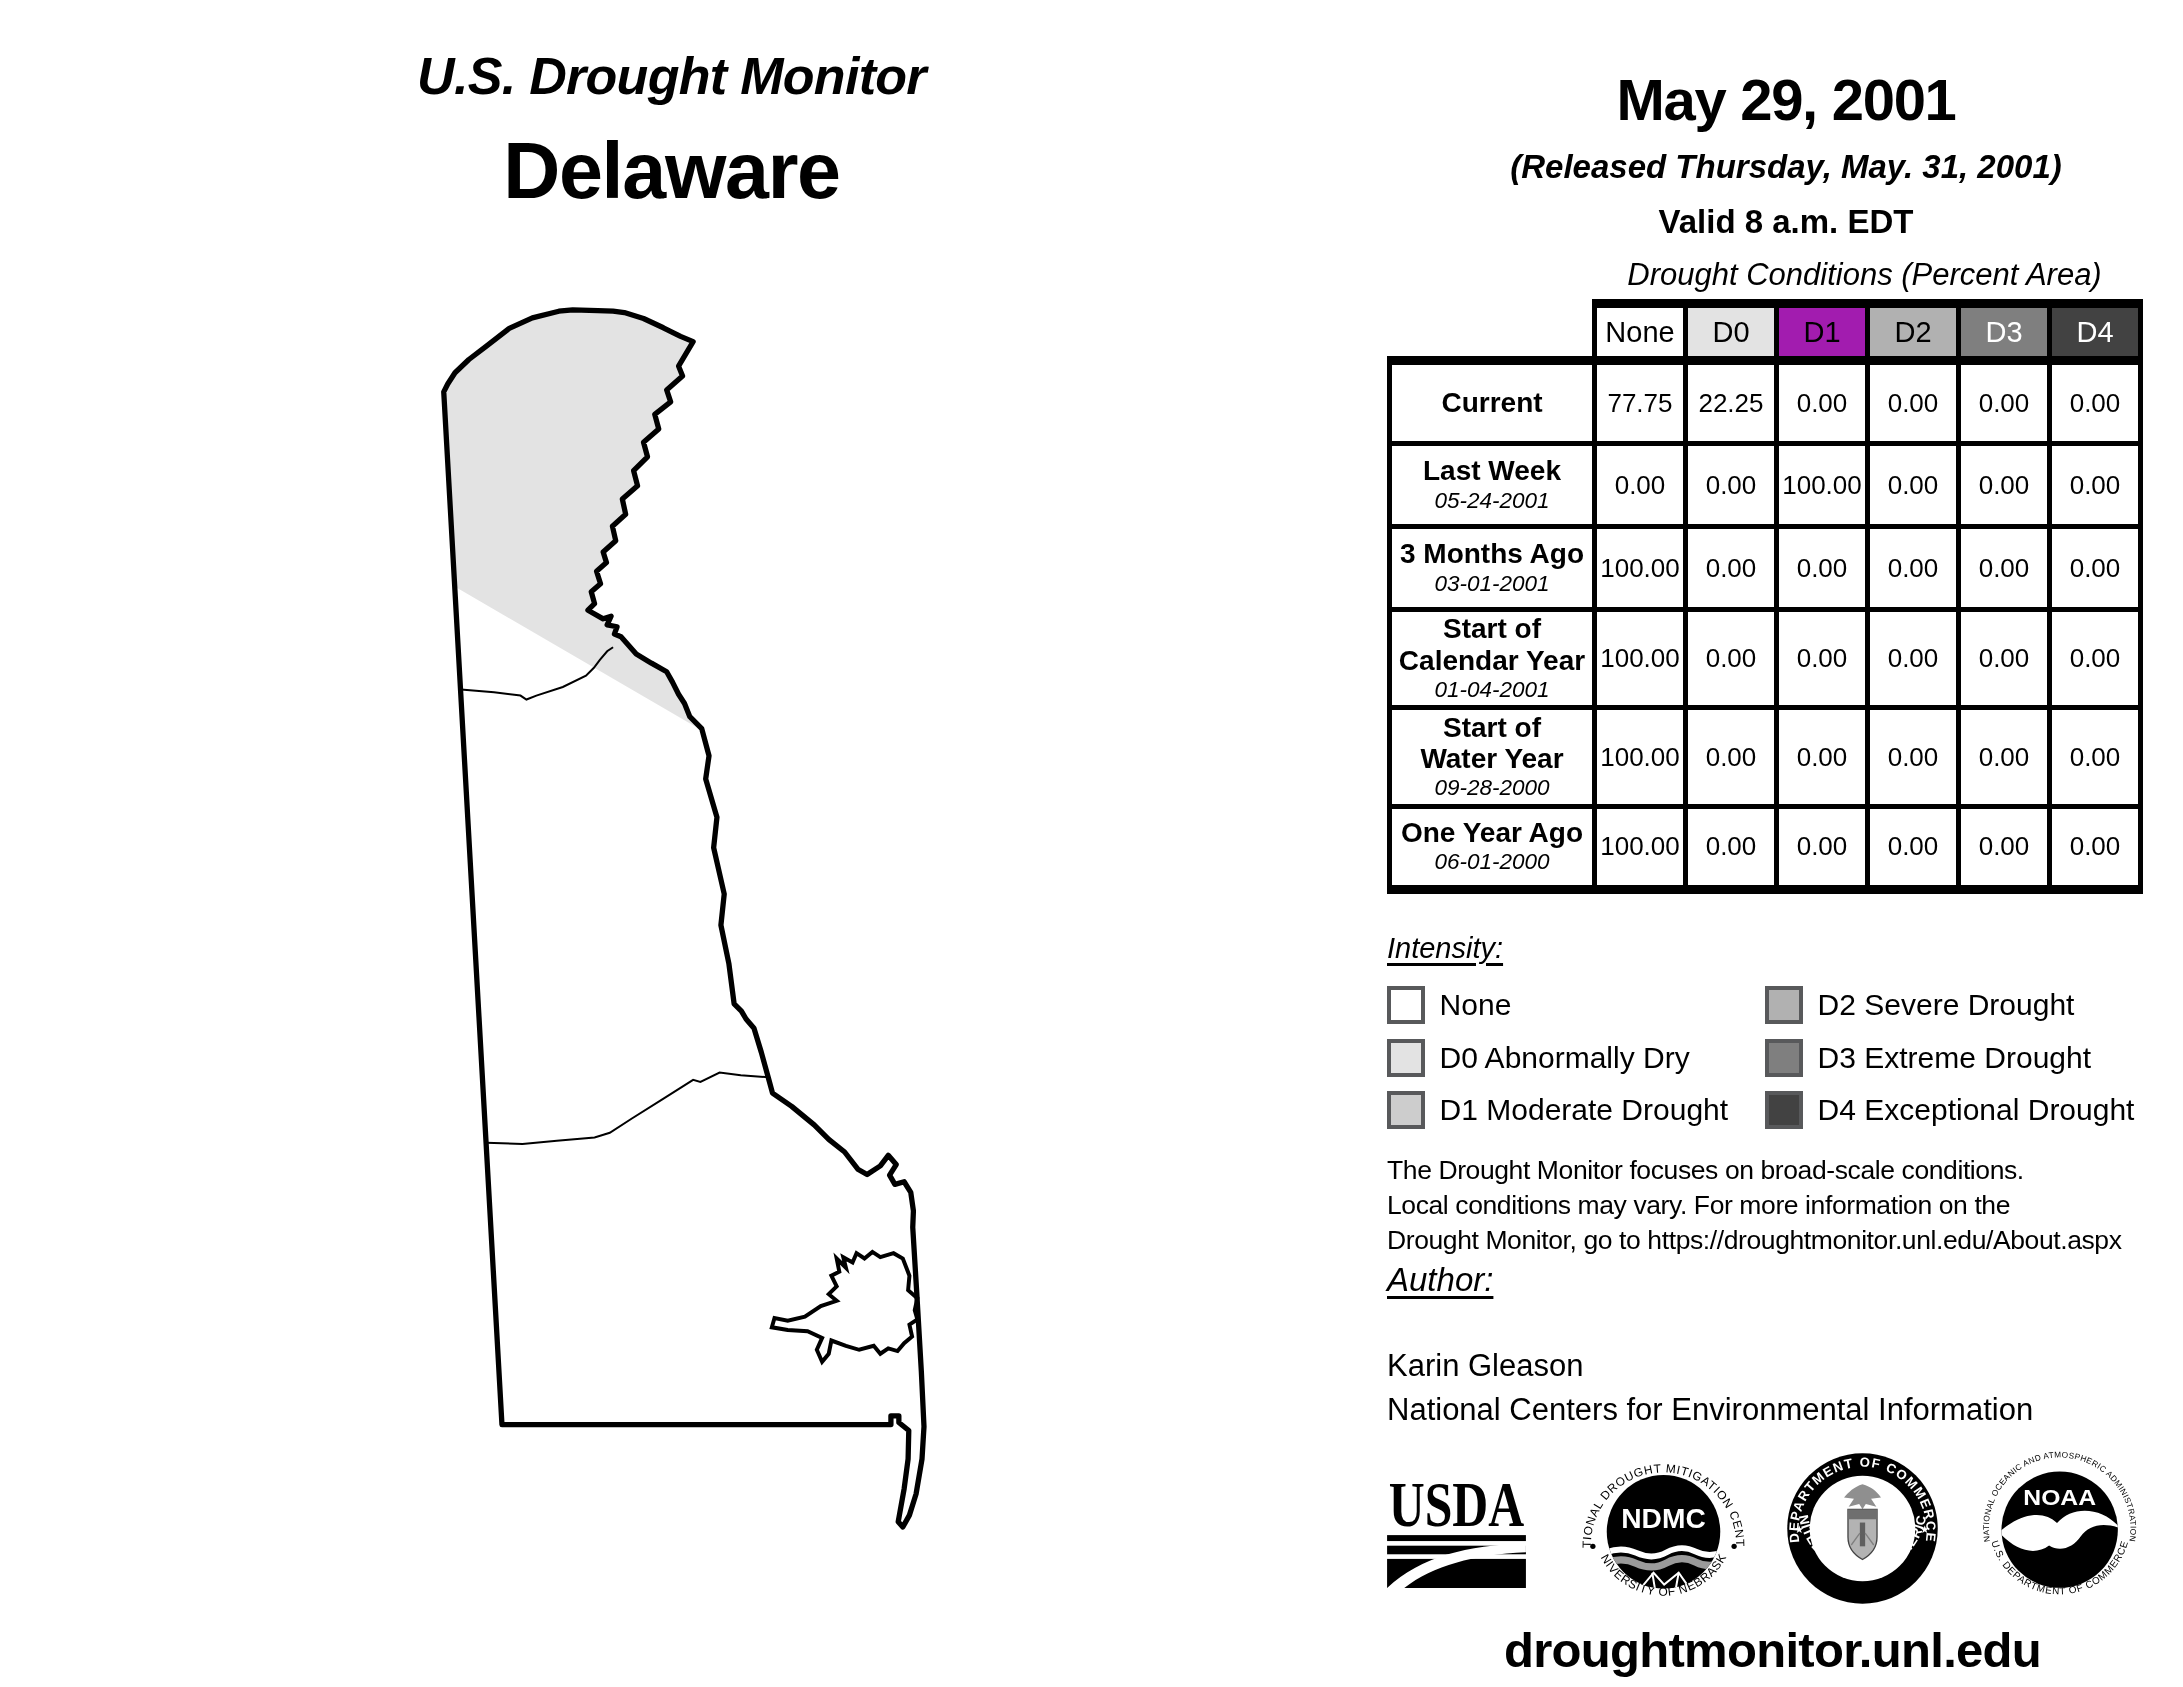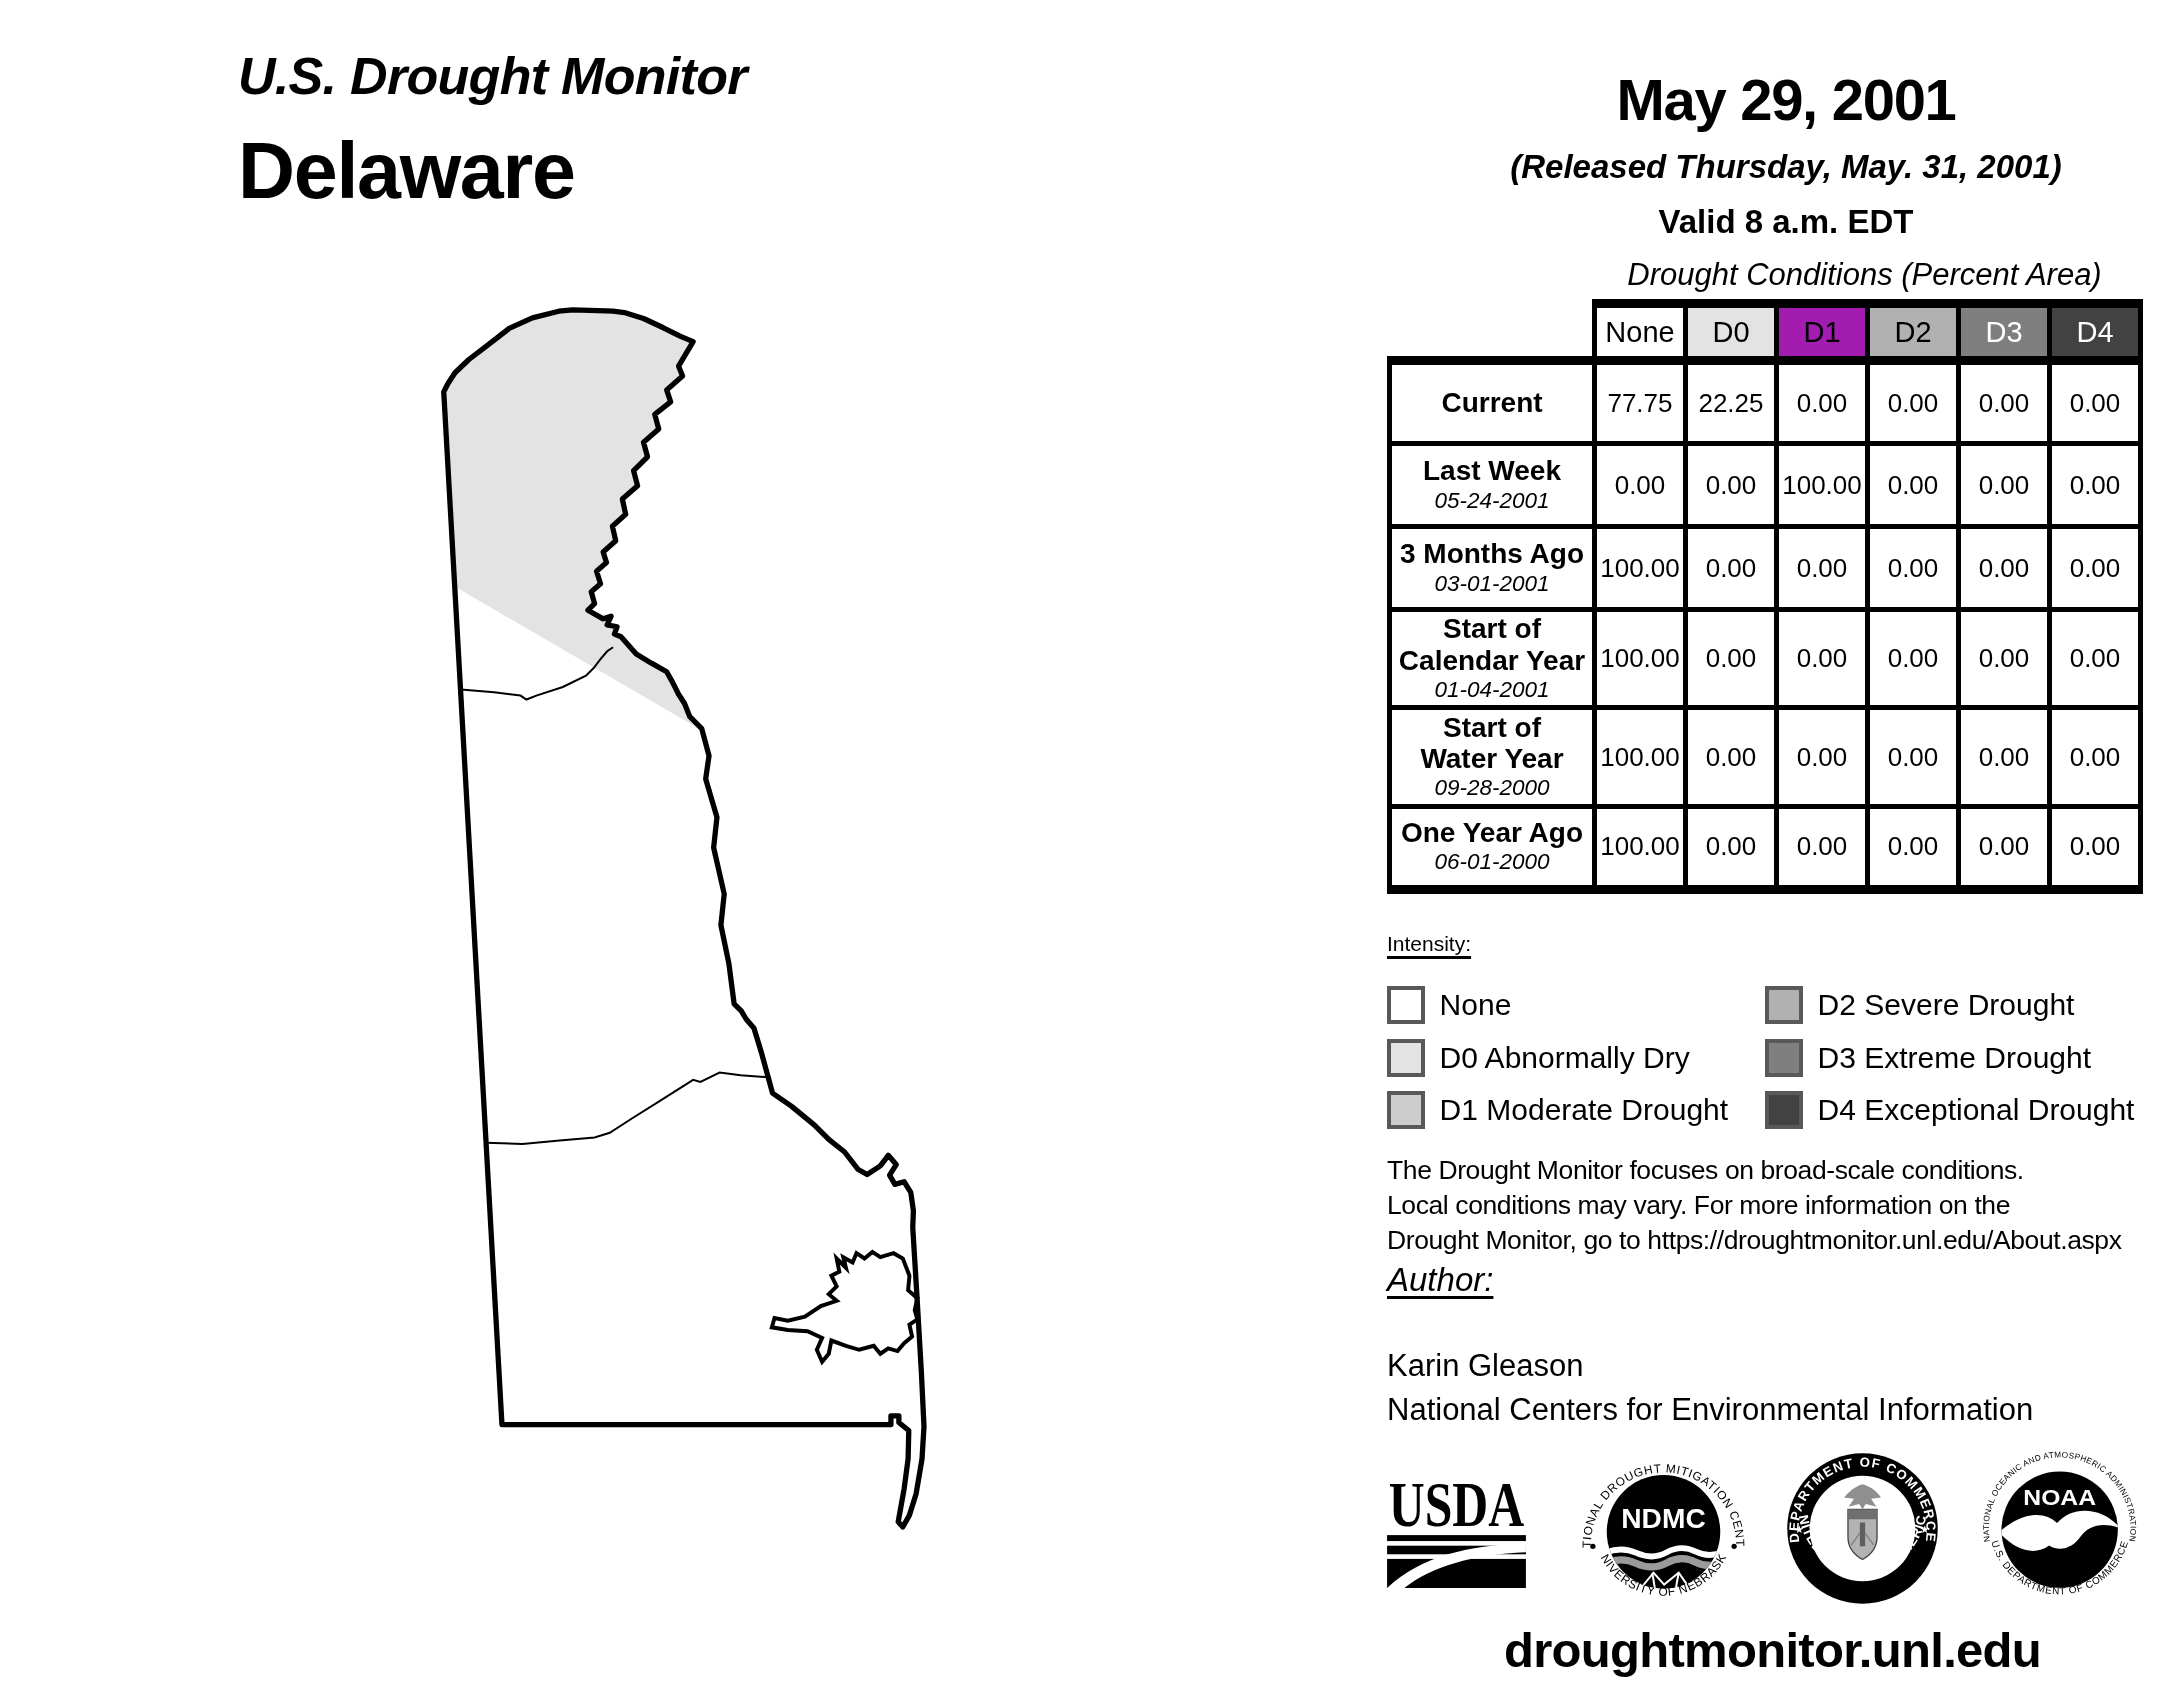--- a/index.html
+++ b/index.html
@@ -4,21 +4,21 @@
 <style>
   * { margin:0; padding:0; box-sizing:border-box; }
   html,body { background:#fff; }
   body {
     width:2183px; height:1687px; position:relative;
     font-family:"Liberation Sans", sans-serif; color:#000; overflow:hidden;
   }
   .abs { position:absolute; }
 
   
-  .title-block { left:238px; top:46px; width:807px; }
+  .title-block { left:268px; top:46px; width:807px; text-align:center; }
   .title-line1 { font-size:52px; font-weight:bold; font-style:italic; letter-spacing:-0.7px; }
   .title-line2 { font-size:79px; font-weight:bold; letter-spacing:-1.3px; margin-top:18.5px; }
 
   
   .date-block { left:1389px; top:66px; width:794px; text-align:center; }
   .date-main { font-size:58px; font-weight:bold; letter-spacing:-1.3px; }
   .date-released { font-size:33px; font-weight:bold; font-style:italic; margin-top:14.6px; }
   .date-valid { font-size:33px; font-weight:bold; margin-top:17px;text-align:center; }
 
   
@@ -33,21 +33,21 @@
   table.drought thead th.corner { border:none; background:#fff; }
   table.drought thead th.th-dark { color:#fff; }
   table.drought tbody td { height:83px; font-size:26px; }
   table.drought tbody tr:first-child td { border-top-width:9.3px; }
   table.drought tbody tr:last-child td { border-bottom-width:9.3px; }
   td.rowlabel { padding:1.3px 4px; }
   .lbl { font-weight:bold; font-size:28px; line-height:1.12; }
   .rowdate { font-style:italic; font-size:22.5px; line-height:1.25; }
 
   
-  .intensity-head { left:1387px; top:932px; font-size:21px; 
+  .intensity-head { left:1387px; top:932px; font-size:29px; font-style:italic;
     text-decoration:underline; text-decoration-thickness:2.6px; text-underline-offset:5.3px; }
   .legend { left:1387px; top:986px; width:794px; display:flex; }
   .legend-col { display:flex; flex-direction:column; row-gap:14.6px; }
   .legend-col.first { width:378px; }
   .legend-item { display:flex; align-items:center; height:38px; }
   .swatch { width:38px; height:38px; border:4px solid #58595b; flex:0 0 auto; }
   .legend-label { font-size:30px; margin-left:14.6px; white-space:nowrap; }
 
   
   .disclaimer { left:1387px; top:1153px; font-size:26.5px; 

